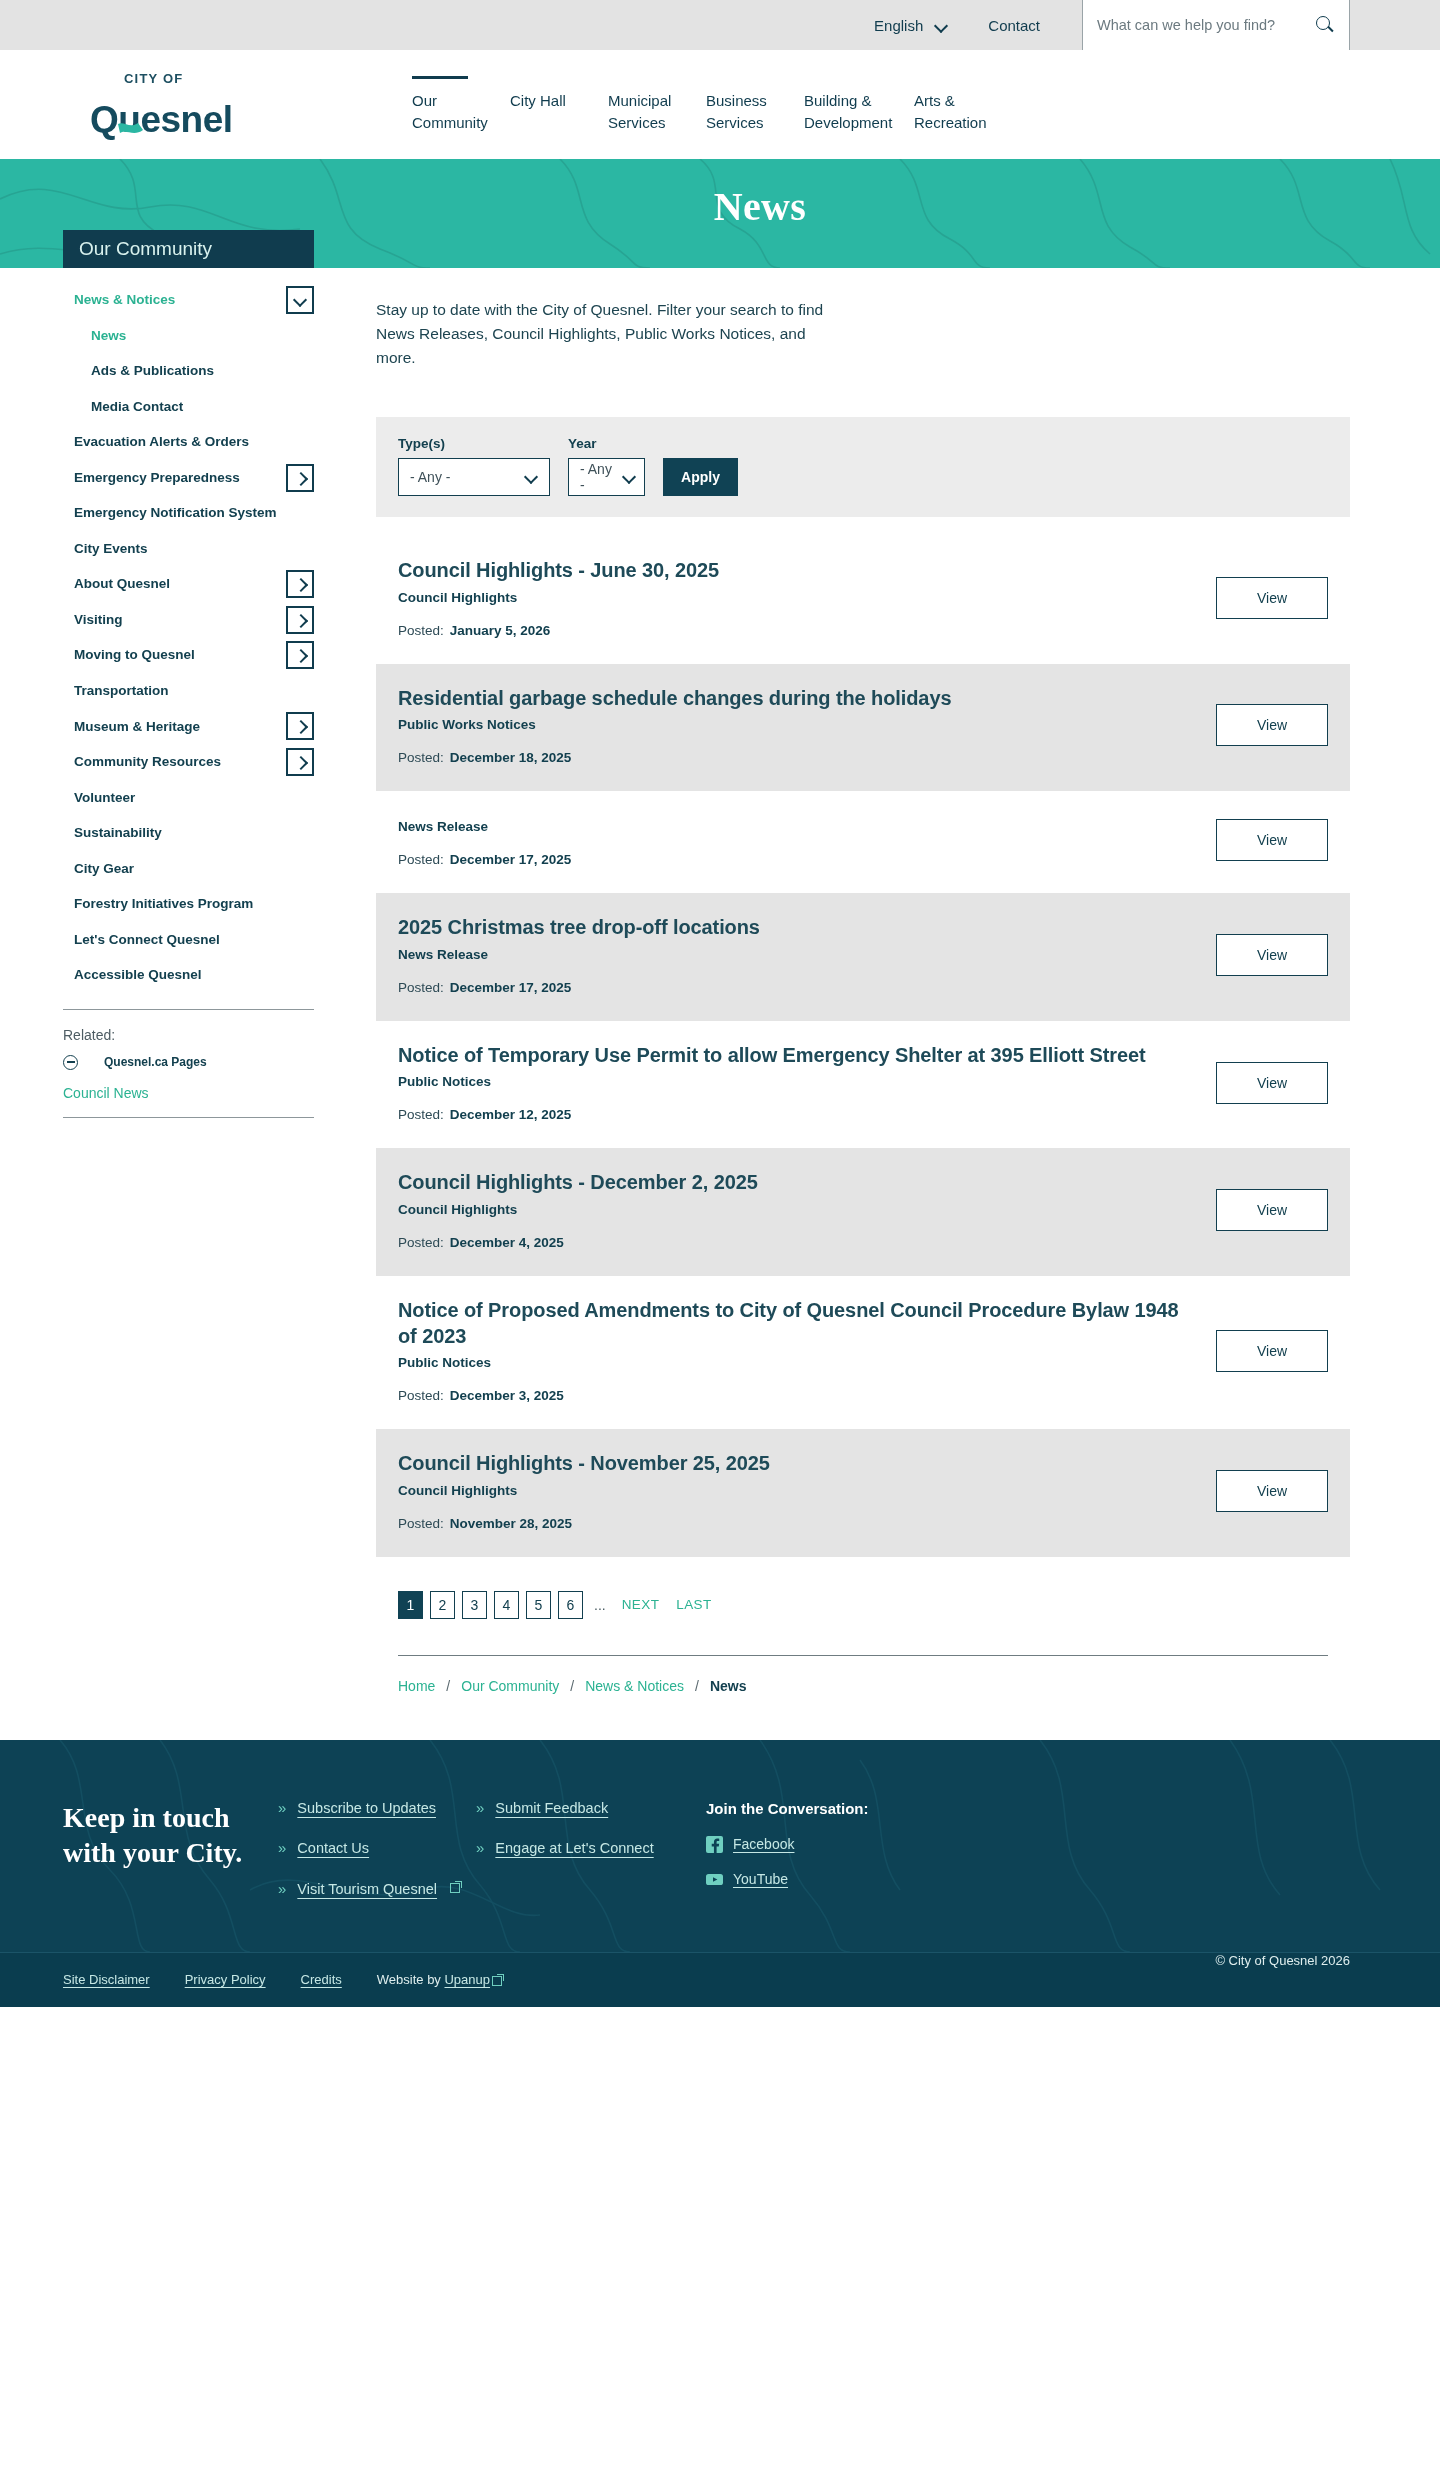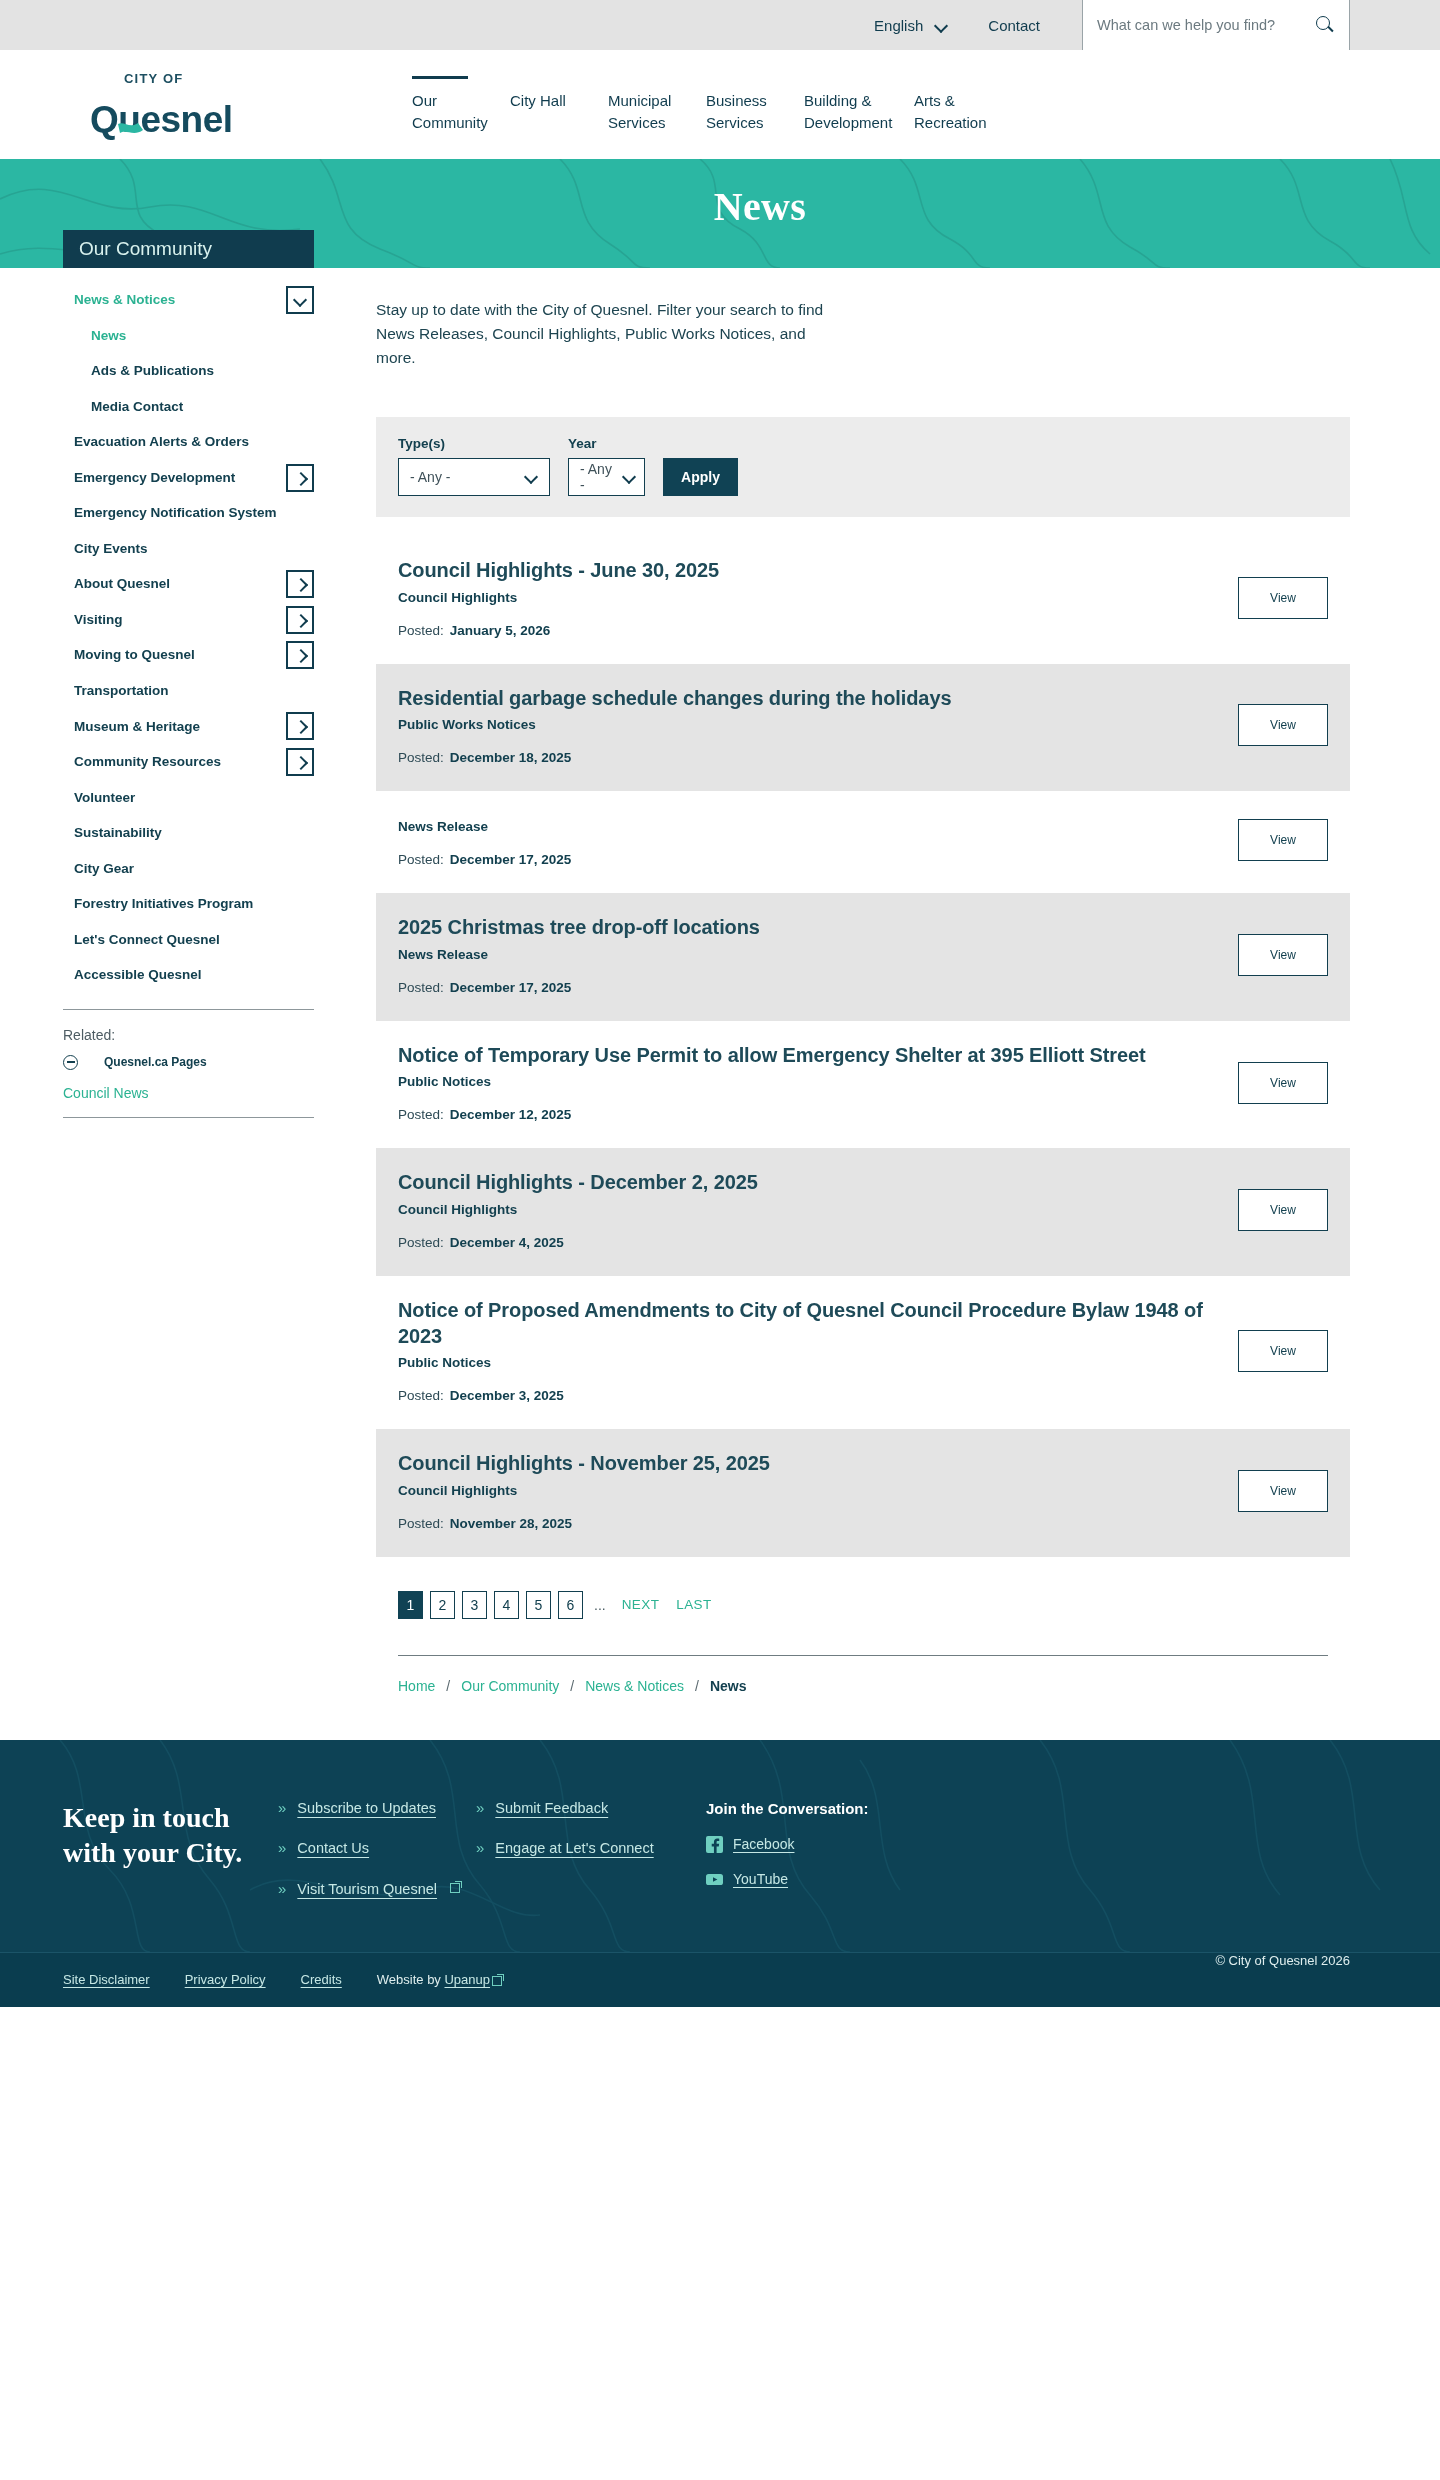--- a/index.html
+++ b/index.html
@@ -217,22 +217,22 @@
     cursor: pointer;
   }
   .news-type {
     font-size: 13.5px; font-weight: 700; color: #13404f; margin-top: 6px;
   }
   .news-posted {
     font-size: 13.5px; color: #2d4a55; margin-top: 18px;
   }
   .news-posted b { font-weight: 700; color: #13404f; margin-left: 6px; }
   .view-btn {
-    width: 90px; height: 42px; border: 1.8px solid #123f4f;
-    background: #fff; color: #13404f; font-size: 12px;
+    width: 112px; height: 42px; border: 1.8px solid #123f4f;
+    background: #fff; color: #13404f; font-size: 14px;
     display: flex; align-items: center; justify-content: center;
     flex: none; cursor: pointer; align-self: center;
     font-family: "Liberation Sans", sans-serif;
   }
 
   
   .pager {
     display: flex; align-items: center; gap: 7px;
     margin: 34px 0 0 22px;
   }
@@ -383,21 +383,21 @@
     <div class="side-link lvl2">
       <span>Ads &amp; Publications</span>
     </div>
     <div class="side-link lvl2">
       <span>Media Contact</span>
     </div>
     <div class="side-link">
       <span>Evacuation Alerts &amp; Orders</span>
     </div>
     <div class="side-link">
-      <span>Emergency Development</span>
+      <span>Emergency Preparedness</span>
       <span class="expander"></span>
     </div>
     <div class="side-link">
       <span>Emergency Notification System</span>
     </div>
     <div class="side-link">
       <span>City Events</span>
     </div>
     <div class="side-link">
       <span>About Quesnel</span>

